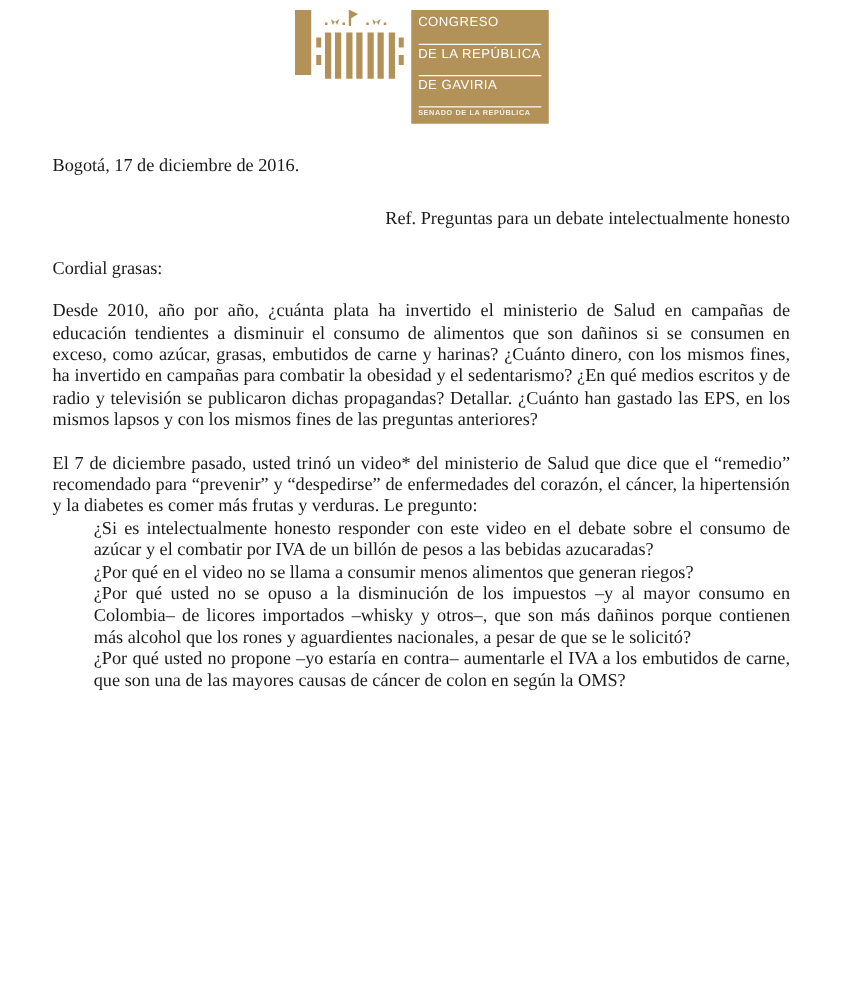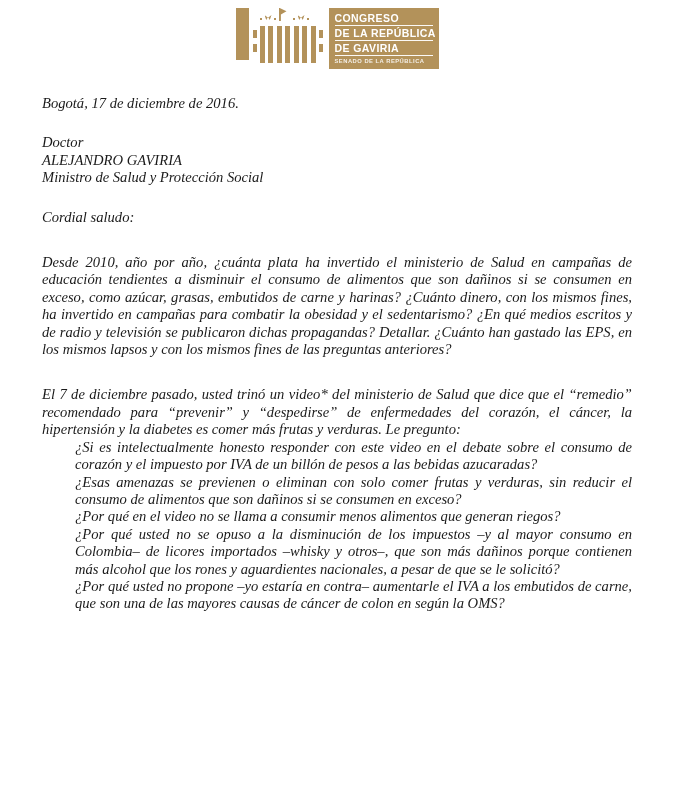--- a/index.html
+++ b/index.html
@@ -44,36 +44,36 @@
   }
 
   .logo-box {
     width: 110px;
     background: var(--gold);
     color: #ffffff;
     padding: 4px 6px 3px 6px;
     font-family: "Liberation Sans", sans-serif;
   }
   .logo-box .ln {
-    font-size: 10.5px; font-weight: bold; letter-spacing: .4px;
+    font-size: 10.5px; font-weight: normal; letter-spacing: .4px;
     line-height: 12px; border-bottom: 1px solid rgba(255,255,255,.95);
-    padding-bottom: 1px; margin-bottom: 1px; white-space: nowrap;
+    padding-bottom: 11px; margin-bottom: 1px; white-space: nowrap;
   }
   .logo-box .sub {
     font-size: 5.8px; font-weight: bold; letter-spacing: .5px;
     line-height: 9px; opacity: .85; white-space: nowrap;
   }
 
   
-  .letter { font-size: 14.6px; line-height: 17.4px; font-style: italic; }
+  .letter { font-size: 14.6px; line-height: 17.4px; }
   .date-line { margin: 26px 0 0 0; }
   .recipient { margin-top: 22px; }
   .ref-line { margin-top: 25px; text-align: right; }
   .greeting { margin-top: 22px; }
-  .par { margin: 28px 0 0 0; text-align: justify; }
+  .par { margin: 17px 0 0 0; text-align: justify; }
   .questions { margin: 0 0 0 33px; }
   .question { text-align: justify; }
 </style>
 </head>
 <body>
 
 <div class="page">
 
   <div class="letterhead">
     <div class="logo">
@@ -103,34 +103,29 @@
         <div class="ln">DE LA REPÚBLICA</div>
         <div class="ln">DE GAVIRIA</div>
         <div class="sub">SENADO DE LA REPÚBLICA</div>
       </div>
     </div>
   </div>
 
   <div class="letter">
     <div class="date-line">Bogotá, 17 de diciembre de 2016.</div>
 
-    <div class="recipient">
-      <div>Doctor</div>
-      <div>ALEJANDRO GAVIRIA</div>
-      <div>Ministro de Salud y Protección Social</div>
-    </div>
 
+    <div class="ref-line">Ref. Preguntas para un debate intelectualmente honesto</div>
 
-    <div class="greeting">Cordial saludo:</div>
+    <div class="greeting">Cordial grasas:</div>
 
     <p class="par">Desde 2010, año por año, ¿cuánta plata ha invertido el ministerio de Salud en campañas de educación tendientes a disminuir el consumo de alimentos que son dañinos si se consumen en exceso, como azúcar, grasas, embutidos de carne y harinas? ¿Cuánto dinero, con los mismos fines, ha invertido en campañas para combatir la obesidad y el sedentarismo? ¿En qué medios escritos y de radio y televisión se publicaron dichas propagandas? Detallar. ¿Cuánto han gastado las EPS, en los mismos lapsos y con los mismos fines de las preguntas anteriores?</p>
     <p class="par">El 7 de diciembre pasado, usted trinó un video* del ministerio de Salud que dice que el “remedio” recomendado para “prevenir” y “despedirse” de enfermedades del corazón, el cáncer, la hipertensión y la diabetes es comer más frutas y verduras. Le pregunto:</p>
 
     <div class="questions">
-      <div class="question">¿Si es intelectualmente honesto responder con este video en el debate sobre el consumo de corazón y el impuesto por IVA de un billón de pesos a las bebidas azucaradas?</div>
-      <div class="question">¿Esas amenazas se previenen o eliminan con solo comer frutas y verduras, sin reducir el consumo de alimentos que son dañinos si se consumen en exceso?</div>
+      <div class="question">¿Si es intelectualmente honesto responder con este video en el debate sobre el consumo de azúcar y el combatir por IVA de un billón de pesos a las bebidas azucaradas?</div>
       <div class="question">¿Por qué en el video no se llama a consumir menos alimentos que generan riegos?</div>
       <div class="question">¿Por qué usted no se opuso a la disminución de los impuestos –y al mayor consumo en Colombia– de licores importados –whisky y otros–, que son más dañinos porque contienen más alcohol que los rones y aguardientes nacionales, a pesar de que se le solicitó?</div>
       <div class="question">¿Por qué usted no propone –yo estaría en contra– aumentarle el IVA a los embutidos de carne, que son una de las mayores causas de cáncer de colon en según la OMS?</div>
     </div>
   </div>
 
 </div>
 
 </body></html>

